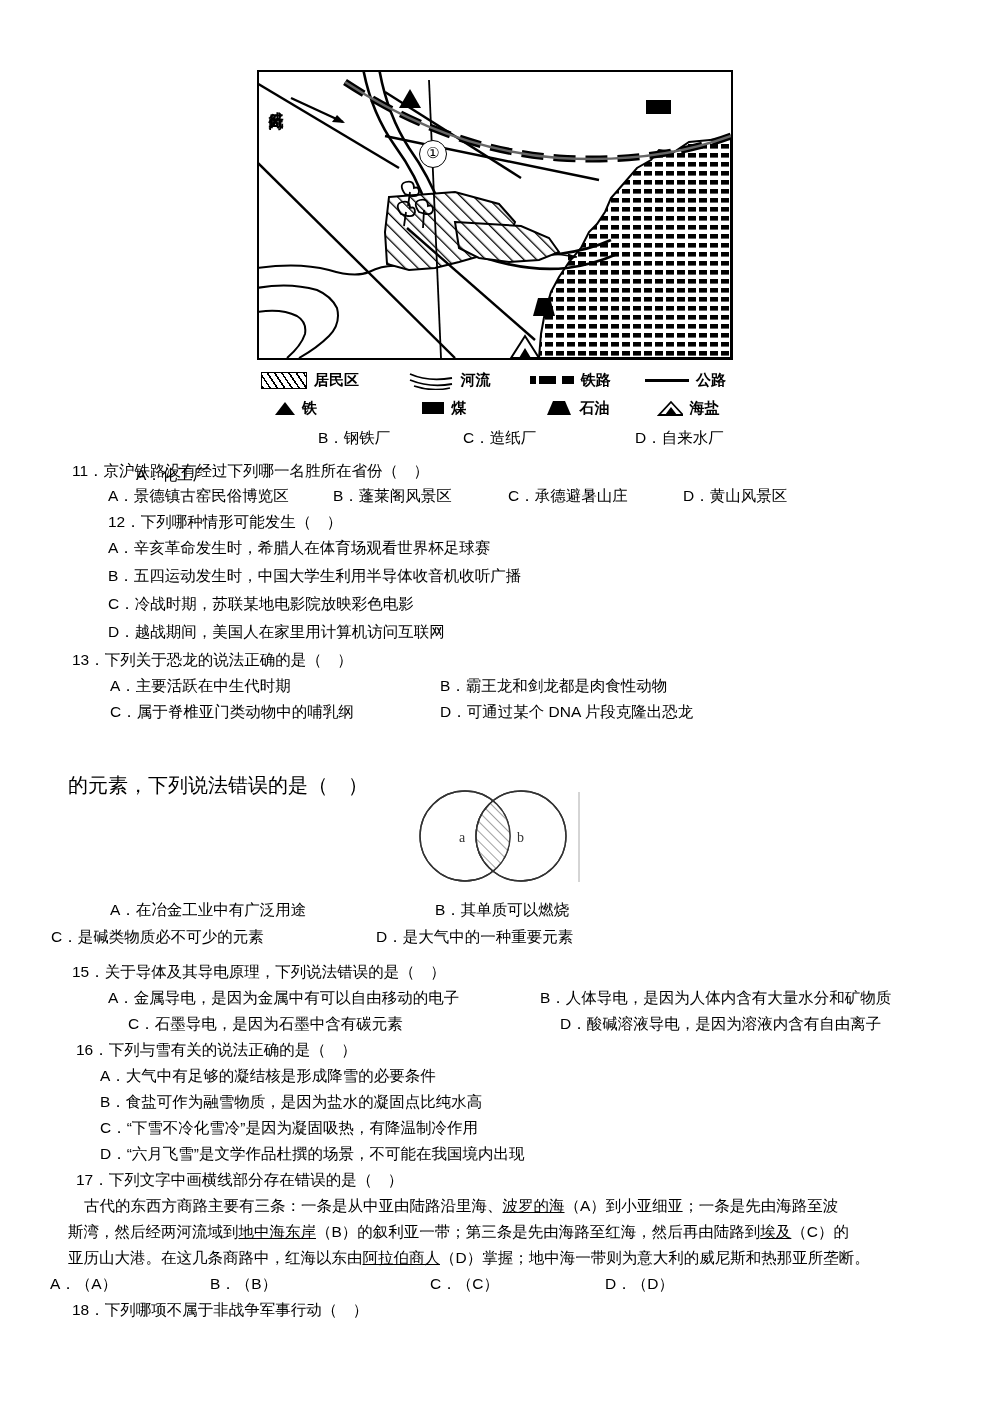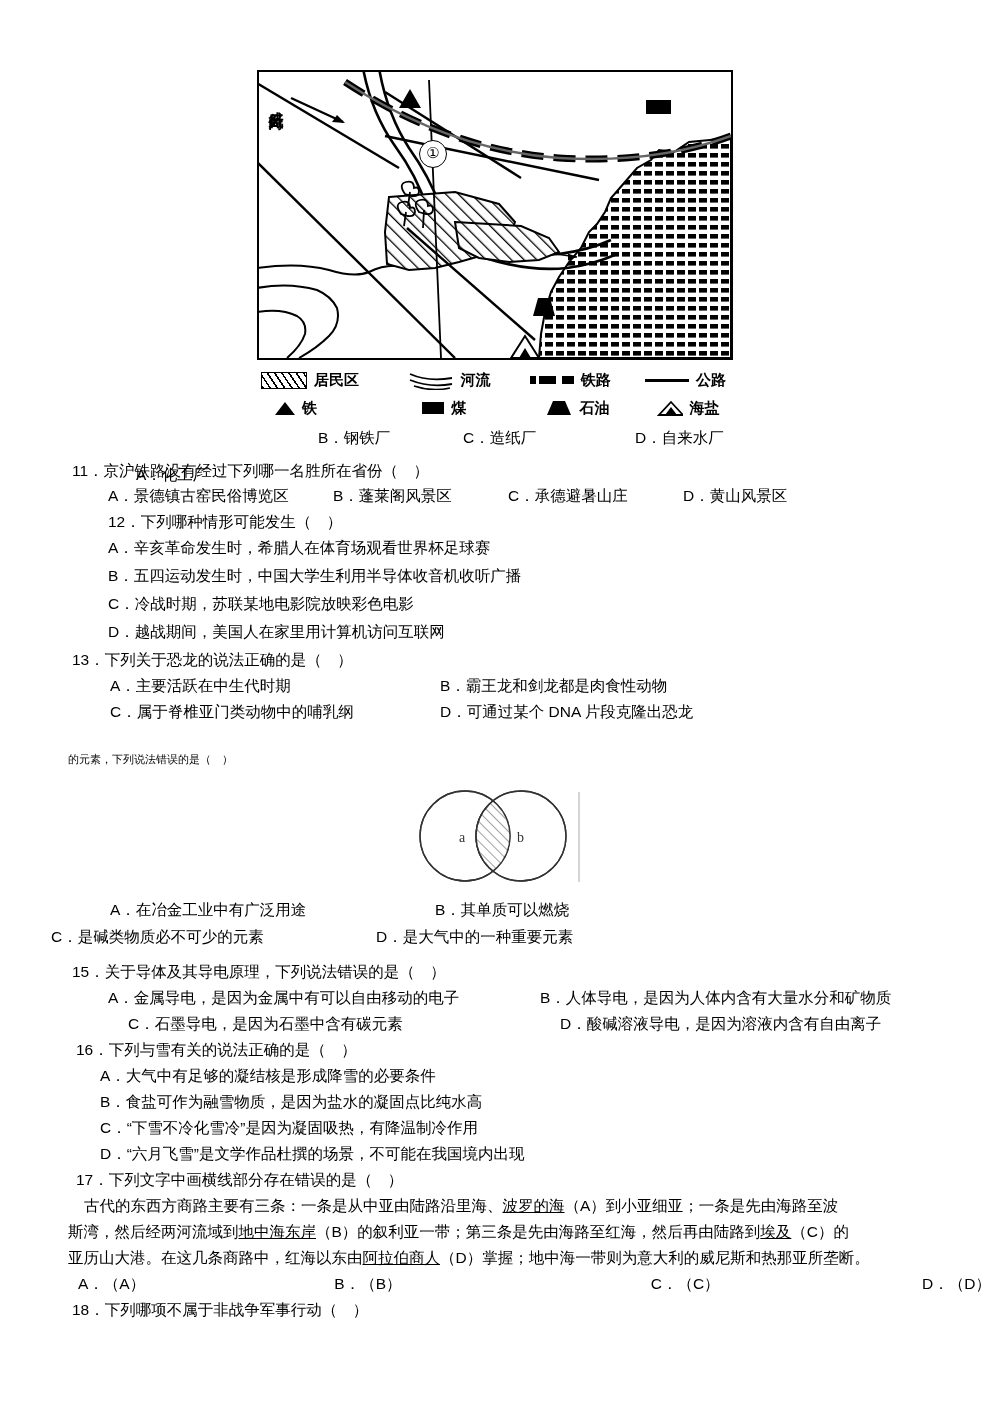--- a/index.html
+++ b/index.html
@@ -307,21 +307,21 @@
     </div>
   </div>
   <div class="q" style="top:702px;">
     <div class="opt-line" style="padding-left:110px;">
       <span class="opt" style="width:330px;">C．属于脊椎亚门类动物中的哺乳纲</span>
       <span class="opt">D．可通过某个 DNA 片段克隆出恐龙</span>
     </div>
   </div>
 
   <div class="q" style="top:752px;">
-    <div style="padding-left:68px; font-size:11px;">的元素，下列说法错误的是（　）</div>
+    <div style="padding-left:68px; font-size:20px;margin-top:20px;">的元素，下列说法错误的是（　）</div>
   </div>
 
   <div class="figure-venn">
     <svg width="200" height="100" viewBox="0 0 200 100">
       <defs>
         <pattern id="vhatch" width="7" height="7" patternUnits="userSpaceOnUse" patternTransform="rotate(-45)">
           <rect width="7" height="7" fill="#fff"></rect>
           <line x1="0" y1="0" x2="0" y2="7" stroke="#555" stroke-width="1.1"></line>
         </pattern>
         <clipPath id="clipA">
@@ -390,21 +390,21 @@
     <div style="padding-left:68px;">
       <span>斯湾，然后经两河流域到</span><span class="u">地中海东岸</span><span>（B）的叙利亚一带；第三条是先由海路至红海，然后再由陆路到</span><span class="u">埃及</span><span>（C）的</span>
     </div>
   </div>
   <div class="q" style="top:1248px;">
     <div style="padding-left:68px;">
       <span>亚历山大港。在这几条商路中，红海以东由</span><span class="u">阿拉伯商人</span><span>（D）掌握；地中海一带则为意大利的威尼斯和热那亚所垄断。</span>
     </div>
   </div>
   <div class="q" style="top:1274px;">
-    <div class="opt-line" style="padding-left:78px;justify-content:space-between;">
+    <div class="opt-line" style="padding-left:50px;">
       <span class="opt" style="width:160px;">A．（A）</span>
       <span class="opt" style="width:220px;">B．（B）</span>
       <span class="opt" style="width:175px;">C．（C）</span>
       <span class="opt">D．（D）</span>
     </div>
   </div>
 
   <div class="q" style="top:1300px;">
     <div style="padding-left:72px;">18．下列哪项不属于非战争军事行动（　）</div>
   </div>

